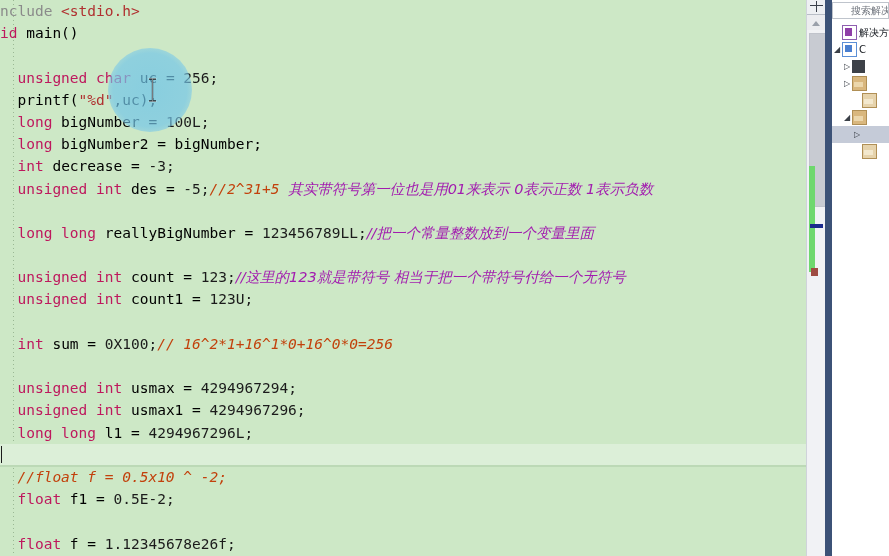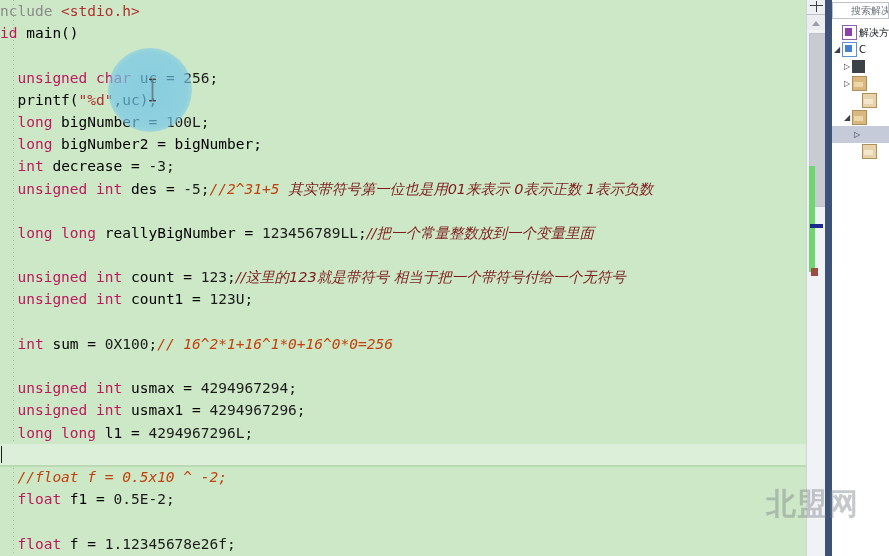--- a/index.html
+++ b/index.html
@@ -28,21 +28,21 @@
   .line.cur{background:#dcefd8;box-shadow:0 -1px 0 #bcd9b6 inset,0 1px 0 #bcd9b6;}
 
   
   .kw{color:#be185d;}
   .id{color:#000000;}
   .num{color:#1b1b1b;}
   .op{color:#1b1b1b;}
   .str{color:#b03030;}
   .pp{color:#8a8a8a;}
   .cmt{color:#c2410c;font-style:italic;}
-  .cmtcn{color:#7f1d1d;font-style:italic;font-family:"DejaVu Sans","Liberation Sans",sans-serif;}
+  .cmtcn{color:#a21caf;font-style:italic;font-family:"DejaVu Sans","Liberation Sans",sans-serif;}
 
   
   .guide{
     position:absolute;left:13px;top:0;width:1px;height:100%;
     background:repeating-linear-gradient(to bottom,#9ab894 0 1px,transparent 1px 4px);
   }
 
   
   .caret{
     display:inline-block;width:1px;height:17px;background:#1b1b1b;
@@ -209,14 +209,13 @@
           <span class="se-lbl"></span>
         </div>
         <div class="se-row" style="padding-left: 20px;">
           <span class="se-exp"></span>
           <span class="se-ico ico-file"></span>
           <span class="se-lbl"></span>
         </div>
       </div>
   </div>
 
-  <div class="watermark">北盟网</div>
 </div>
 
 </body></html>

